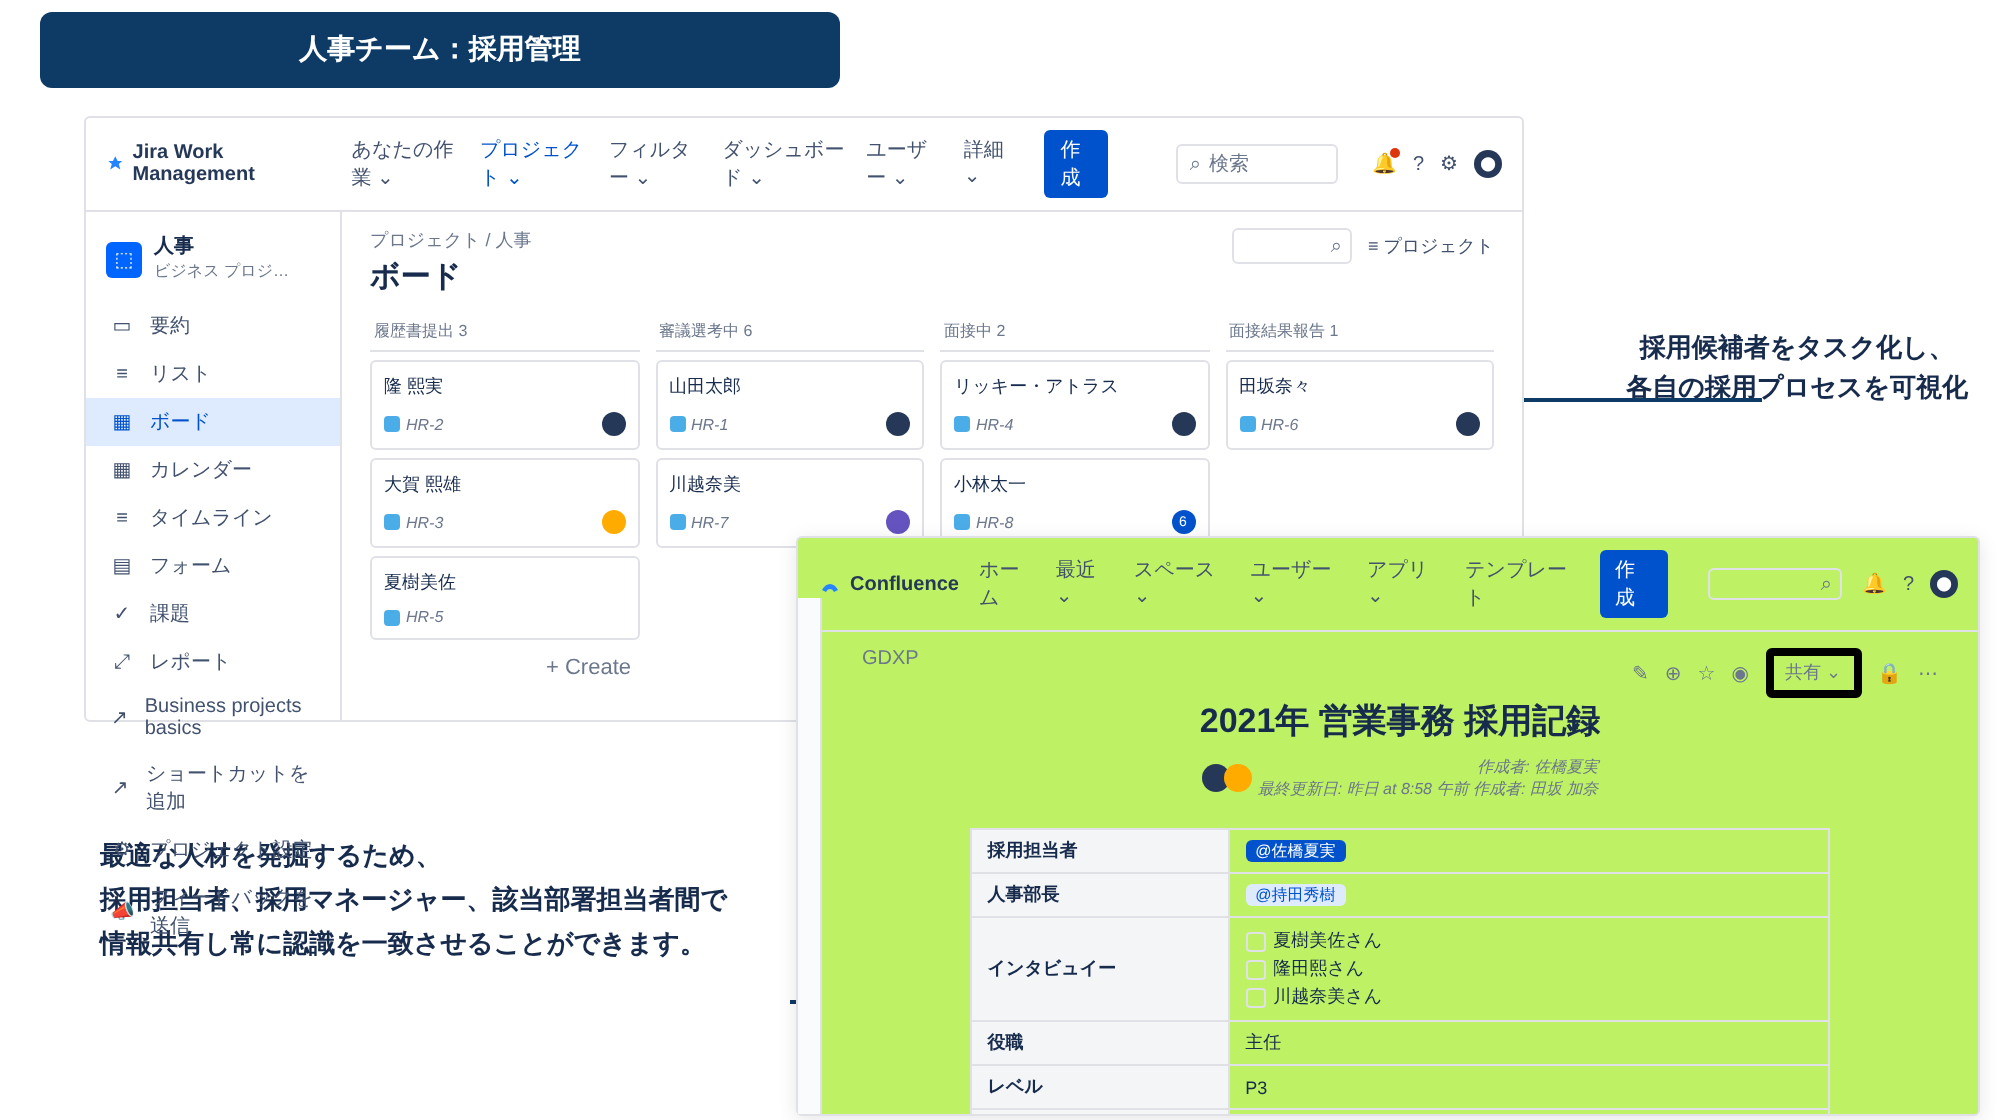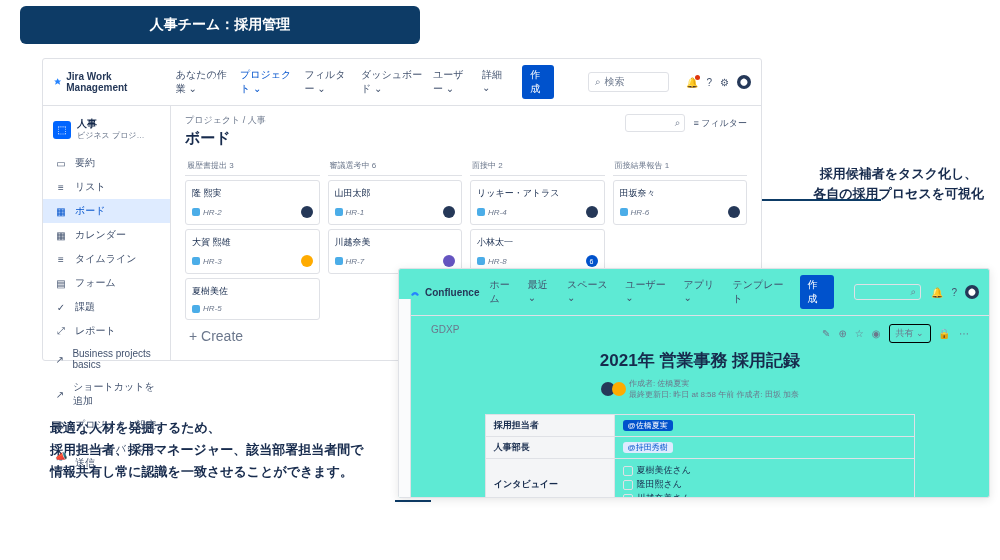--- a/index.html
+++ b/index.html
@@ -47,36 +47,36 @@
 .card { background: #fff; border: 1px solid #dfe1e6; border-radius: 3px; padding: 6px; margin-bottom: 4px; position: relative; }
 .card .name { font-size: 9px; margin-bottom: 6px; }
 .card .foot { display: flex; justify-content: space-between; align-items: center; }
 .card .key { font-size: 8px; color: #6b778c; display: flex; align-items: center; gap: 3px; font-style: italic; }
 .card .key::before { content: ''; width: 8px; height: 8px; background: #4bade8; border-radius: 2px; }
 .card .asg { width: 12px; height: 12px; border-radius: 50%; }
 .asg.a1 { background: #253858; }
 .asg.a2 { background: #ffab00; }
 .asg.a3 { background: #6554c0; }
 .badge-num { background: #0052cc; color: #fff; border-radius: 50%; width: 12px; height: 12px; font-size: 7px; display: inline-flex; align-items: center; justify-content: center; }
-.create-card { font-size: 14px; color: #6b778c; padding: 4px; cursor: pointer; }
-
-.conf { position: absolute; top: 268px; left: 398px; width: 592px; height: 230px; border: 1px solid #dfe1e6; background: #5eead4; border-radius: 3px; display: flex; flex-direction: column; box-shadow: 0 2px 10px rgba(0,0,0,0.1); }
+.create-card { font-size: 11px; color: #6b778c; padding: 4px; cursor: pointer; text-align: right; }
+
+.conf { position: absolute; top: 268px; left: 398px; width: 592px; height: 290px; border: 1px solid #dfe1e6; background: #bef264; border-radius: 3px; display: flex; flex-direction: column; box-shadow: 0 2px 10px rgba(0,0,0,0.1); }
 .conf-top { display: flex; align-items: center; padding: 6px 10px; border-bottom: 1px solid #dfe1e6; gap: 10px; font-size: 10px; }
 .conf-top .logo { display: flex; align-items: center; gap: 4px; font-weight: 600; color: #253858; }
 .conf-top .nav { display: flex; gap: 10px; color: #42526e; }
 .conf-top .create { background: #0052cc; color: #fff; padding: 3px 8px; border-radius: 3px; font-size: 10px; }
 .conf-top .spacer { flex: 1; }
 .conf-top .search { border: 1px solid #dfe1e6; border-radius: 3px; width: 70px; height: 16px; display: flex; align-items: center; justify-content: flex-end; padding: 0 4px; color: #6b778c; }
 .conf-top .icons { display: flex; gap: 8px; align-items: center; color: #42526e; }
 .conf-body { flex: 1; padding: 8px 20px; overflow: hidden; }
 .conf-crumb { font-size: 10px; color: #6b778c; }
 .conf-actions { float: right; display: flex; gap: 8px; align-items: center; color: #6b778c; font-size: 10px; }
-.conf-actions .share { border: 1px solid #000000; padding: 2px 6px; border-radius: 3px; font-size: 9px; }
+.conf-actions .share { border: 4px solid #000000; padding: 2px 6px; border-radius: 3px; font-size: 9px; }
 .conf-title { text-align: center; font-size: 17px; font-weight: 600; margin: 14px 0 6px; }
-.conf-meta { text-align: left; font-size: 8px; color: #6b778c; display: flex; justify-content: center; gap: 6px; align-items: center; }
+.conf-meta { text-align: right; font-size: 8px; color: #6b778c; display: flex; justify-content: center; gap: 6px; align-items: center; font-style: italic; }
 .conf-meta .avs { display: flex; }
 .conf-meta .avs .avatar { margin-right: -3px; }
 .conf-table { width: 80%; margin: 14px auto 0; border-collapse: collapse; font-size: 9px; }
 .conf-table th, .conf-table td { border: 1px solid #dfe1e6; padding: 4px 8px; text-align: left; }
 .conf-table th { background: #f4f5f7; font-weight: 600; width: 30%; }
 .tag { background: #deebff; color: #0052cc; padding: 1px 5px; border-radius: 3px; font-size: 8px; }
 .tag.hl { background: #0052cc; color: #fff; }
 .chk { display: flex; align-items: center; gap: 4px; margin: 1px 0; }
 .chk::before { content: ''; width: 8px; height: 8px; border: 1px solid #dfe1e6; border-radius: 2px; }
 .conf-side { position: absolute; left: 0; top: 30px; bottom: 0; width: 12px; background: #fafbfc; border-right: 1px solid #dfe1e6; }
@@ -177,21 +177,21 @@
         </div>
     </div>
     <div class="jira-main">
       <div style="display:flex;justify-content:space-between;align-items:flex-start">
         <div>
           <div class="crumbs">プロジェクト / 人事</div>
           <h2>ボード</h2>
         </div>
         <div class="board-tools">
           <div class="sbox">⌕</div>
-          <div class="filt">≡ フィルター</div>
+          <div class="filt">≡ プロジェクト</div>
         </div>
       </div>
       <div class="board" id="board">
   <div class="col">
     <div class="col-head">履歴書提出  3</div>
     <div class="card">
       <div class="name">隆 熙実</div>
       <div class="foot">
         <span class="key">HR-2</span>
         <span class="asg a1"></span>

